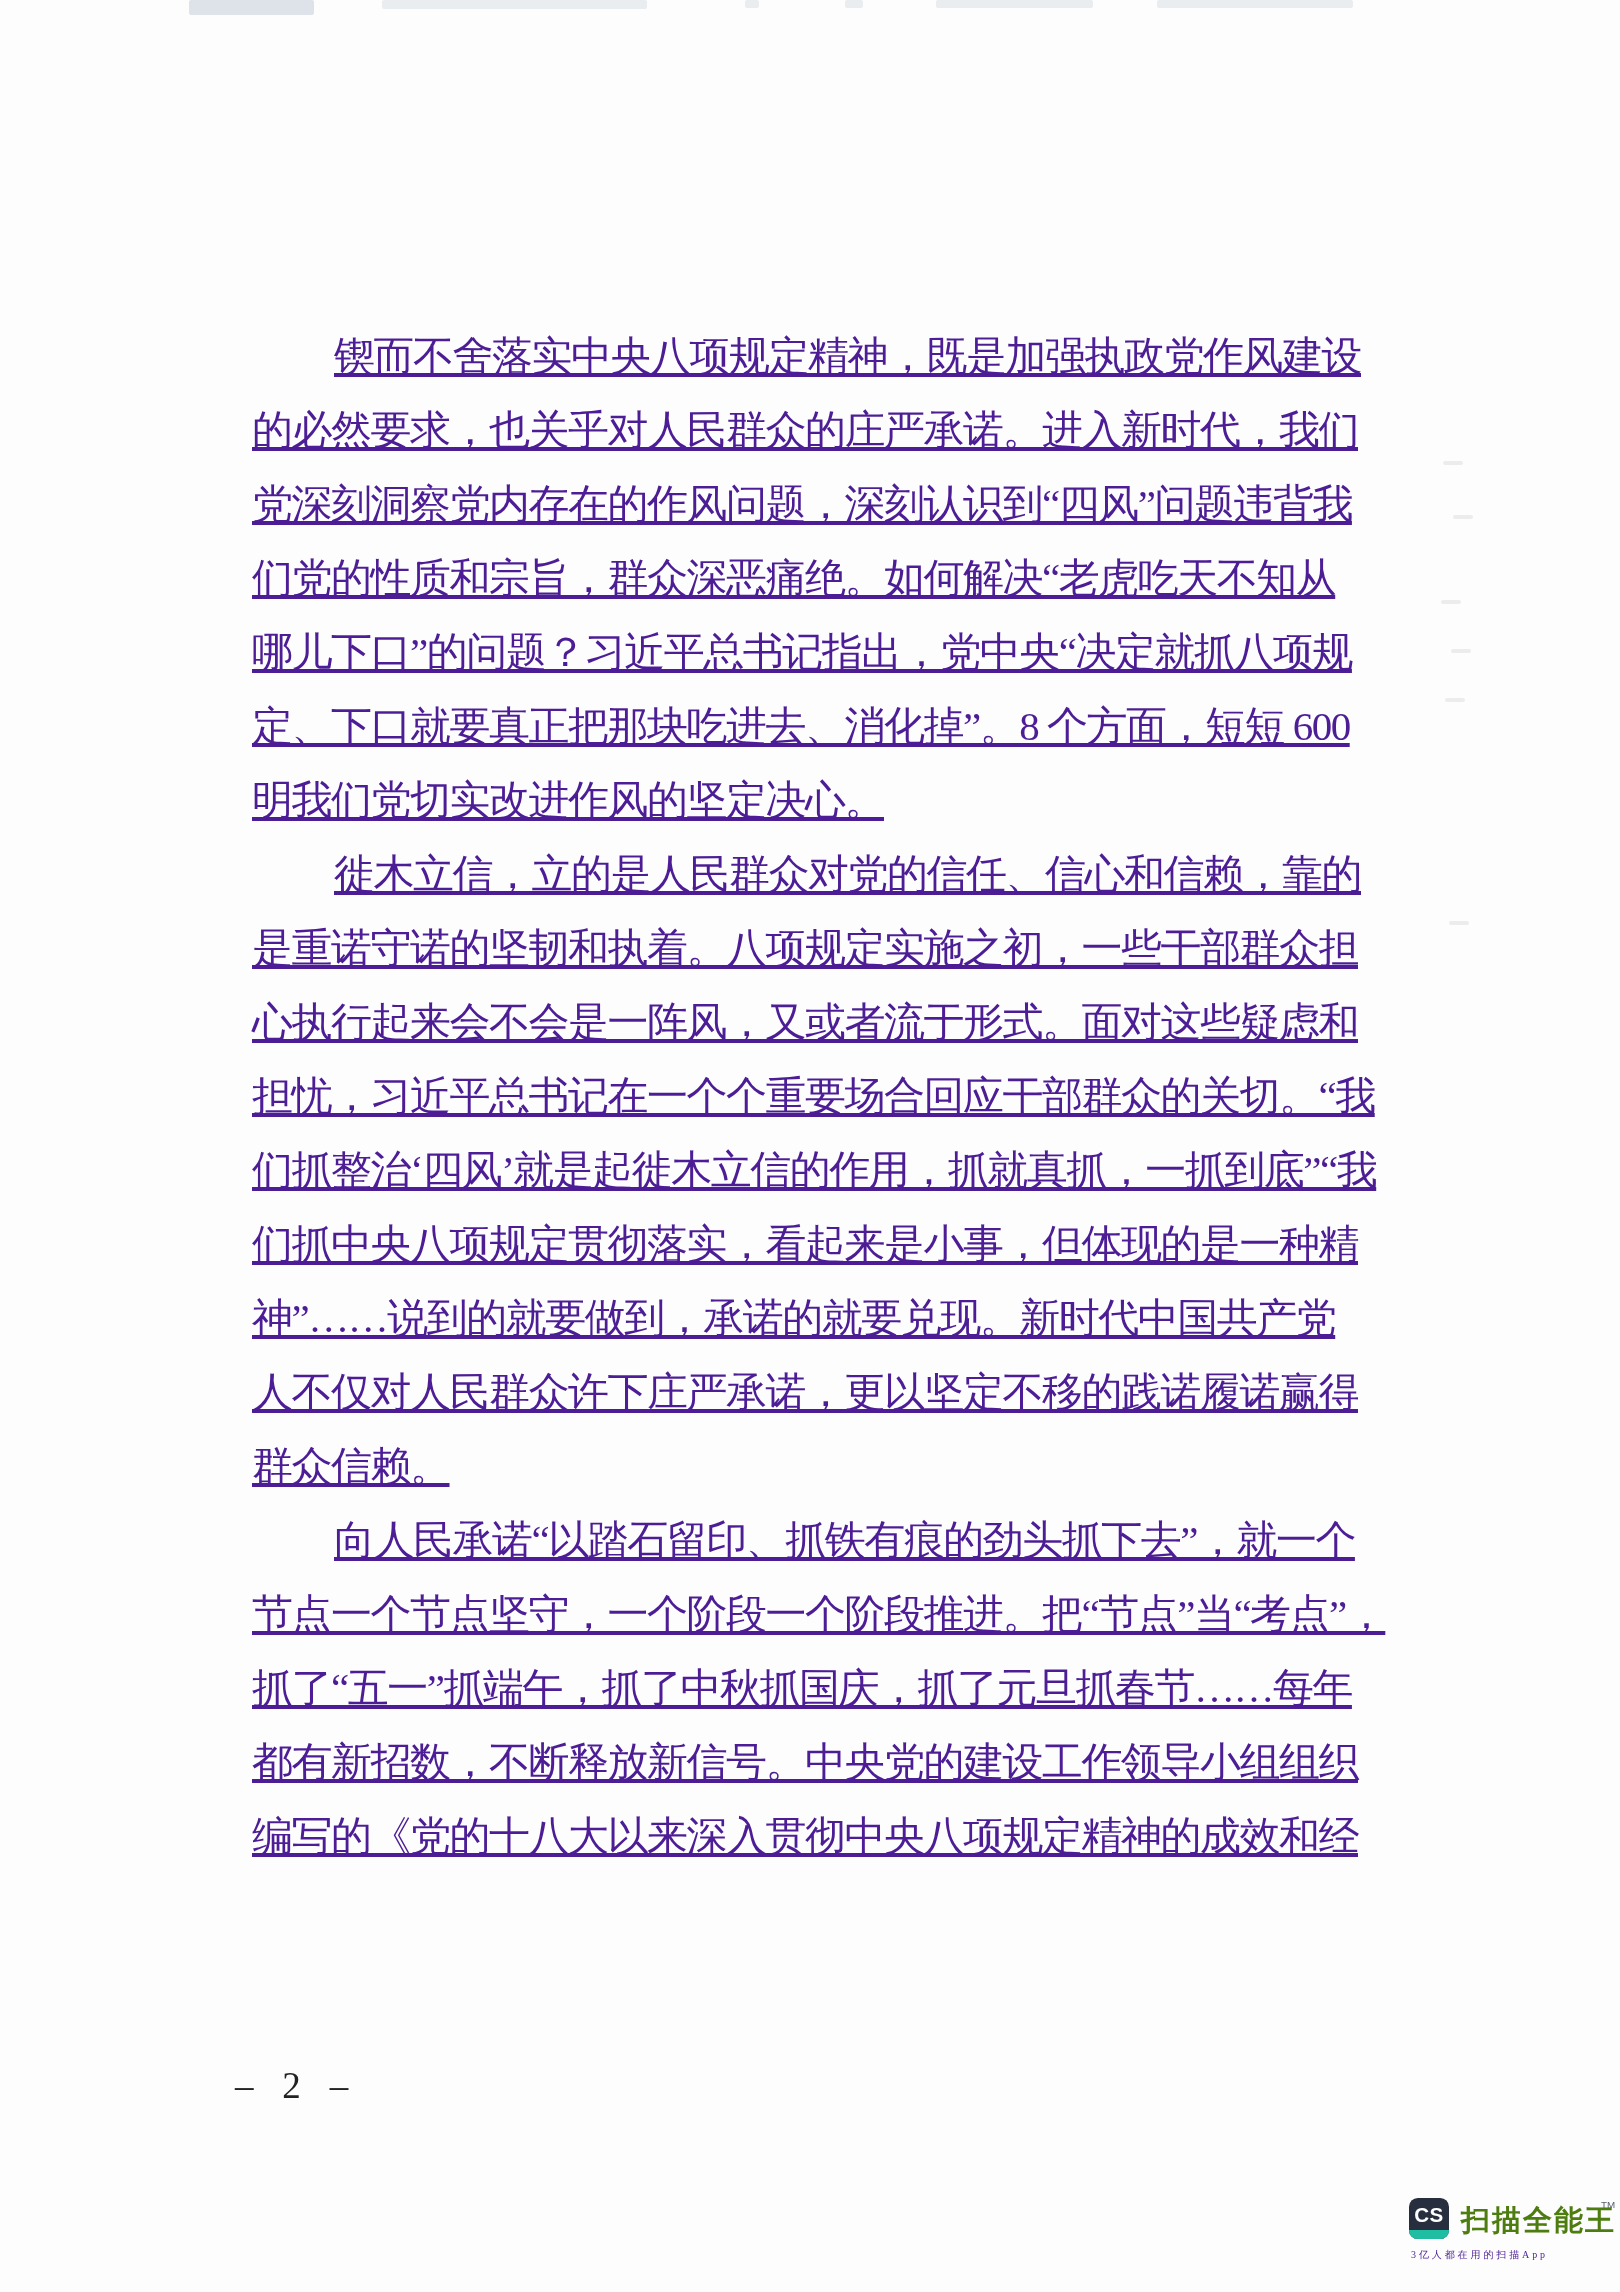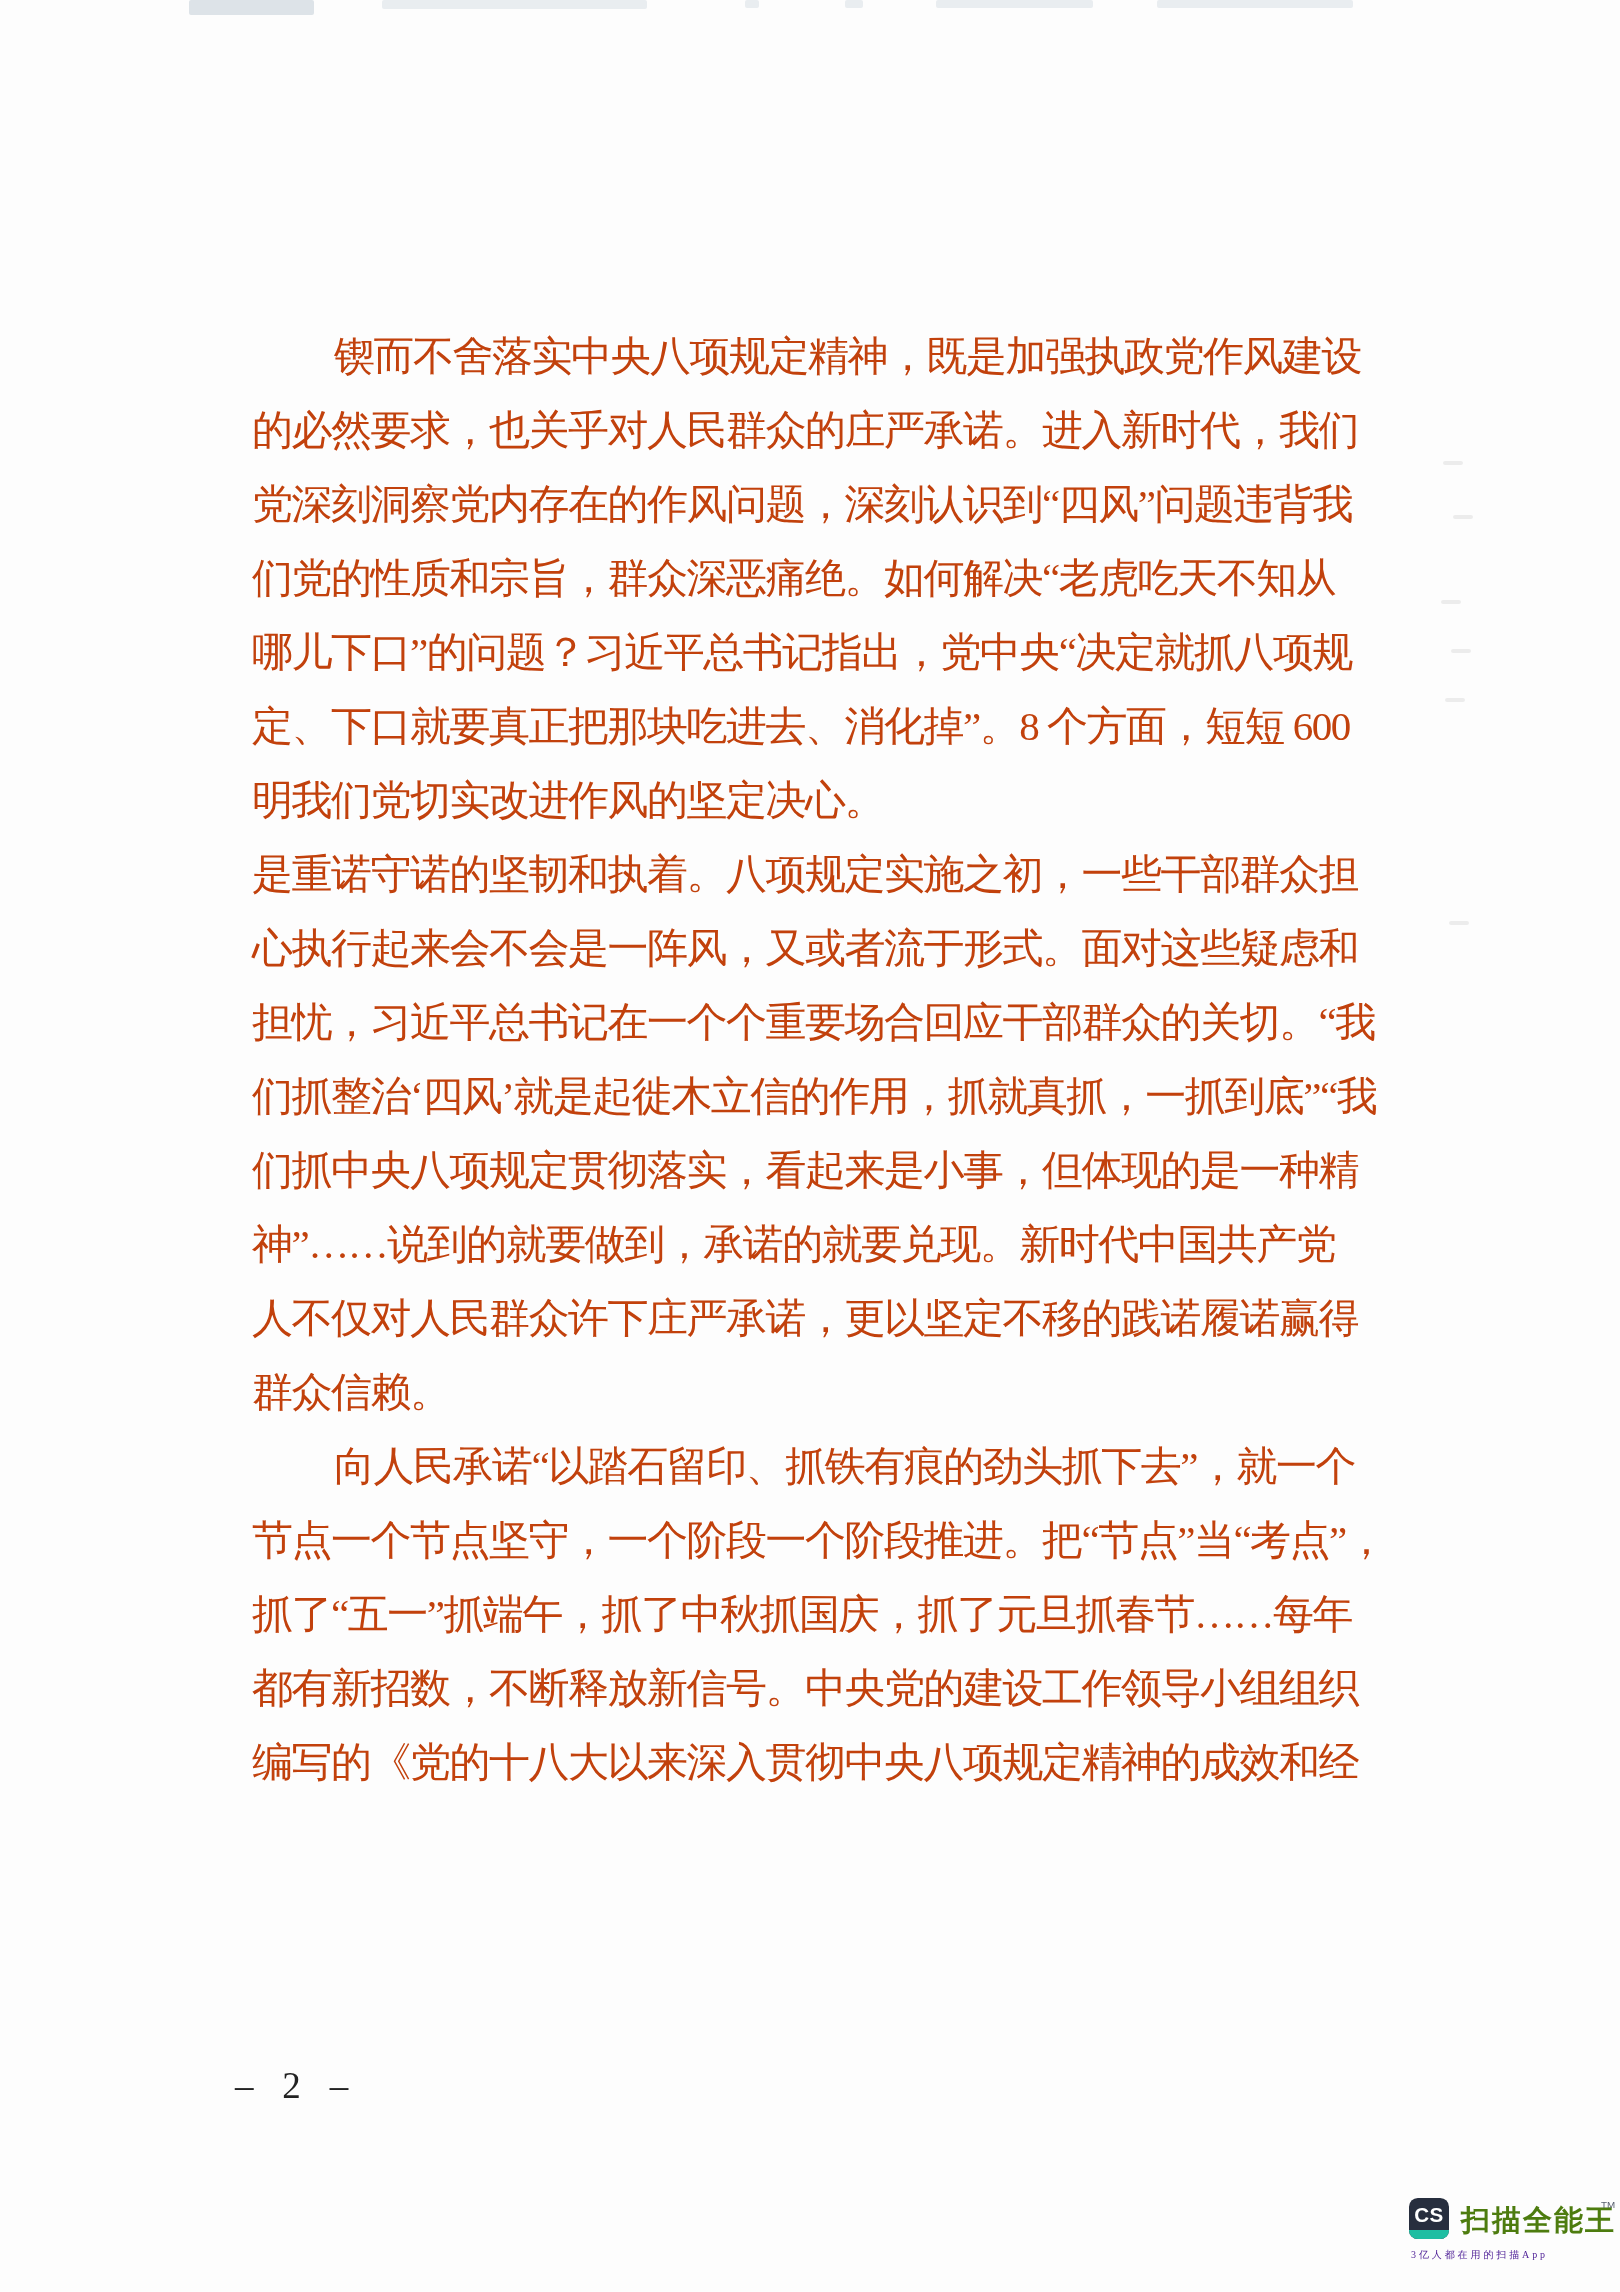--- a/index.html
+++ b/index.html
@@ -14,22 +14,23 @@
   .artifact{position:absolute;background:#e9edf0;border-radius:2px;}
   .artifact.dark{background:#dde3e8;}
   .artifact.dash{background:#ececec;height:3.9px;width:19.6px;border-radius:2px;}
   
   .textblock{
     position:absolute;left:252px;top:319px;width:1106px;
   }
   .line{
     height:74px;line-height:74px;
     font-size:41px;letter-spacing:-1.5px;
-    color:#c2410c;white-space:nowrap;
+    color:#4c1d95;white-space:nowrap;
     font-family:"Liberation Serif","DejaVu Serif",serif;
+    text-decoration:underline;
   }
   .line.indent{padding-left:82px;}
   
   .page-number{
     position:absolute;left:235px;top:2064px;
     font-size:37px;color:#222;letter-spacing:9.8px;
     font-family:"Liberation Serif","DejaVu Serif",serif;
   }
   
   .wm{position:absolute;left:11px;top:0;width:100%;height:100%;pointer-events:none;}
@@ -84,20 +85,21 @@
 <div class="artifact dash" style="left:1449px;top:921px;"></div>
 
 <div class="textblock" id="textblock">
     <div class="line indent">锲而不舍落实中央八项规定精神，既是加强执政党作风建设</div>
     <div class="line">的必然要求，也关乎对人民群众的庄严承诺。进入新时代，我们</div>
     <div class="line">党深刻洞察党内存在的作风问题，深刻认识到“四风”问题违背我</div>
     <div class="line">们党的性质和宗旨，群众深恶痛绝。如何解决“老虎吃天不知从</div>
     <div class="line">哪儿下口”的问题？习近平总书记指出，党中央“决定就抓八项规</div>
     <div class="line">定、下口就要真正把那块吃进去、消化掉”。8 个方面，短短 600</div>
     <div class="line">明我们党切实改进作风的坚定决心。</div>
+    <div class="line indent">徙木立信，立的是人民群众对党的信任、信心和信赖，靠的</div>
     <div class="line">是重诺守诺的坚韧和执着。八项规定实施之初，一些干部群众担</div>
     <div class="line">心执行起来会不会是一阵风，又或者流于形式。面对这些疑虑和</div>
     <div class="line">担忧，习近平总书记在一个个重要场合回应干部群众的关切。“我</div>
     <div class="line">们抓整治‘四风’就是起徙木立信的作用，抓就真抓，一抓到底”“我</div>
     <div class="line">们抓中央八项规定贯彻落实，看起来是小事，但体现的是一种精</div>
     <div class="line">神”……说到的就要做到，承诺的就要兑现。新时代中国共产党</div>
     <div class="line">人不仅对人民群众许下庄严承诺，更以坚定不移的践诺履诺赢得</div>
     <div class="line">群众信赖。</div>
     <div class="line indent">向人民承诺“以踏石留印、抓铁有痕的劲头抓下去”，就一个</div>
     <div class="line">节点一个节点坚守，一个阶段一个阶段推进。把“节点”当“考点”，</div>

